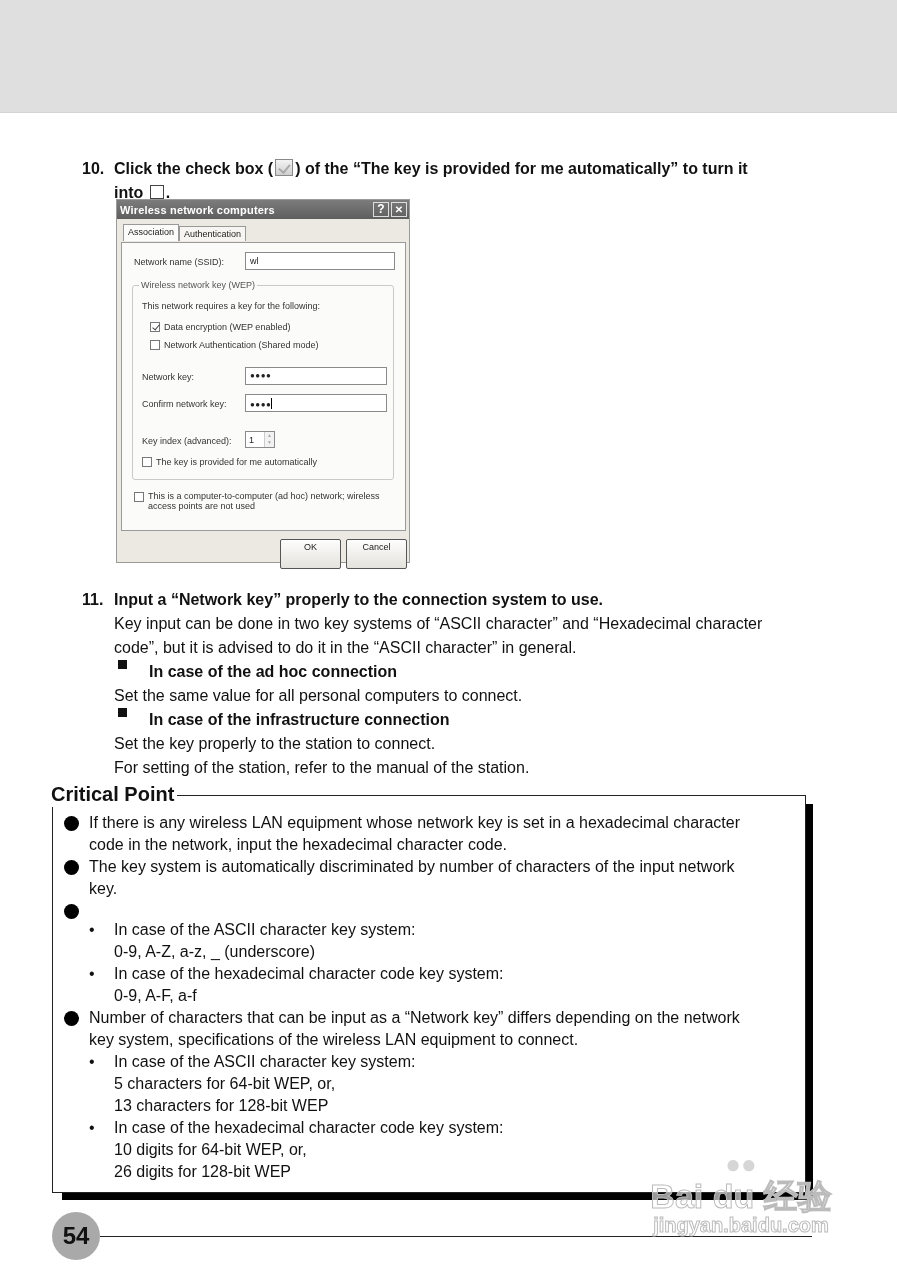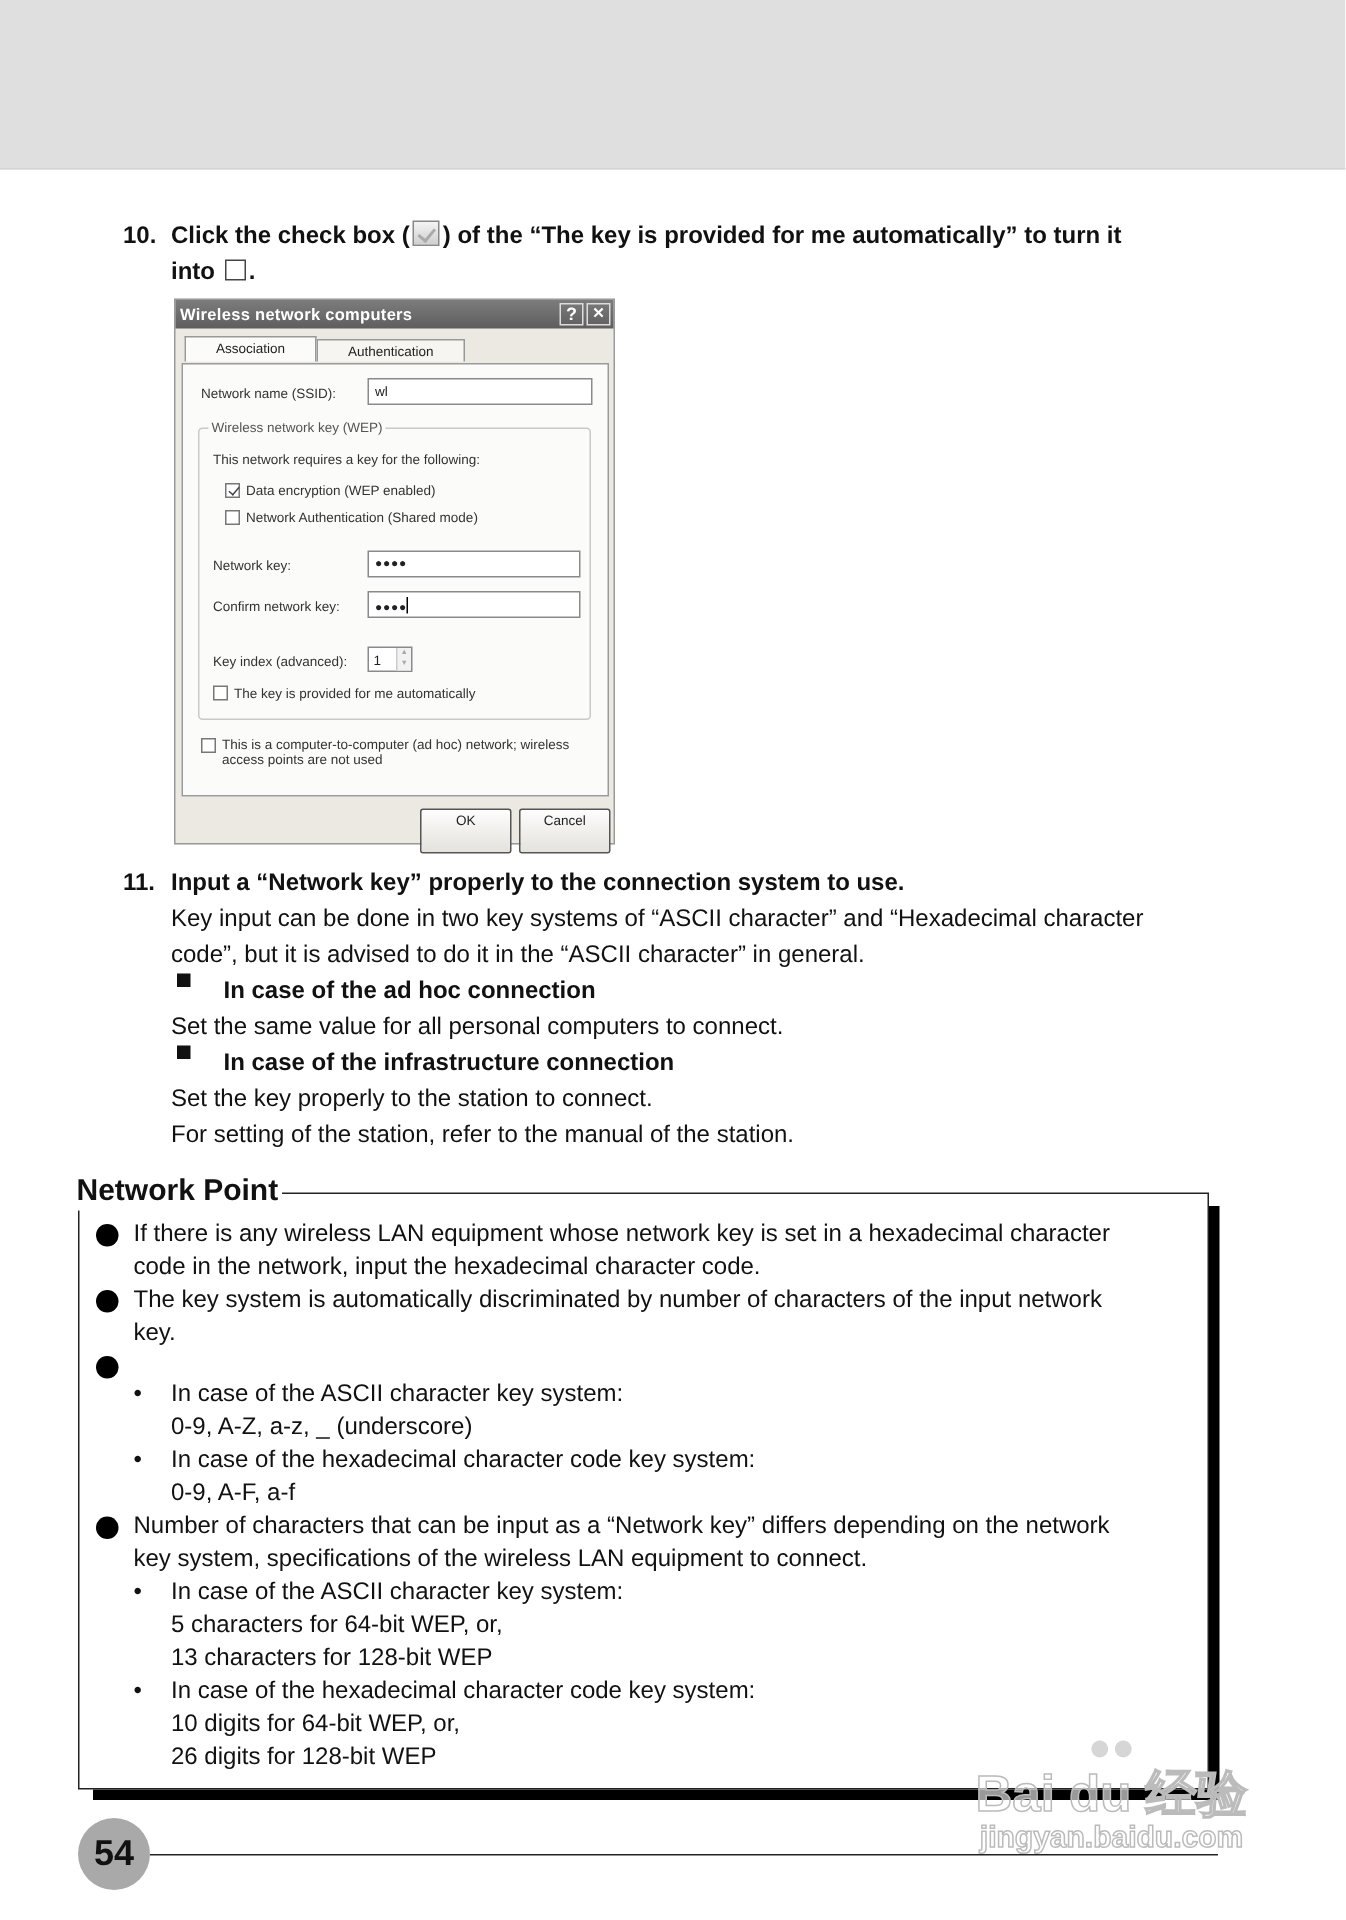--- a/index.html
+++ b/index.html
@@ -2,34 +2,34 @@
 <html><head>
 <meta charset="utf-8">
 <style>
   * { box-sizing: border-box; margin: 0; padding: 0; }
   html, body { width: 897px; height: 1280px; background: #ffffff; overflow: hidden; }
   body { position: relative; font-family: "Liberation Sans", sans-serif; color: #111; }
 
   .top-band { position: absolute; left: 0; top: 0; width: 897px; height: 113px; background: #dfdfdf; border-bottom: 1px solid #d4d4d4; }
 
   .step { position: absolute; left: 82px; width: 740px; font-size: 16px; line-height: 24px; }
-  .step-title { font-weight: bold; display: flex; }
+  .step-title { font-weight: bold; display: flex; margin-top: 11px; }
   .step-num { width: 32px; flex: none; }
   .step-body { padding-left: 32px; }
   .inline-cb { display: inline-block; width: 18px; height: 17px; border: 1px solid #888; background: linear-gradient(#f4f4f4,#cfcfcf); vertical-align: -2px; position: relative; margin: 0 2px; }
   .inline-cb.checked::after { content: ""; position: absolute; left: 5px; top: 2px; width: 5px; height: 9px; border: solid #aaa; border-width: 0 2px 2px 0; transform: rotate(40deg); }
   .inline-cb.empty { width: 14px; height: 14px; background: #fff; border: 1.5px solid #444; vertical-align: -1px; }
 
   
   .dialog { position: absolute; left: 116px; top: 199px; width: 294px; height: 364px; background: #ece9e2; border: 1px solid #9a9a9a; font-size: 9px; color: #222; }
   .dlg-titlebar { height: 19px; background: linear-gradient(#7c7c7c,#5e5e5e); display: flex; align-items: center; padding-left: 3px; }
   .dlg-title { color: #fff; font-weight: bold; font-size: 11px; flex: 1; letter-spacing: 0.2px; }
   .dlg-btn { width: 16px; height: 15px; border: 1px solid #ddd; color: #fff; font-size: 12px; line-height: 13px; text-align: center; margin-right: 2px; font-weight: bold; }
   .tabs { position: absolute; left: 6px; top: 26px; display: flex; }
-  .tab { padding: 2px 20px; border: 1px solid #999; border-bottom: none; background: #f6f5f1; font-size: 9px; height: 15px; }
+  .tab { padding: 2px 4px; border: 1px solid #999; border-bottom: none; background: #f6f5f1; font-size: 9px; height: 15px; }
   .tab.active { height: 17px; margin-top: -2px; background: #fbfbf9; }
   .tab-panel { position: absolute; left: 4px; top: 42px; width: 285px; height: 289px; border: 1px solid #9a9a9a; background: #fbfbf9; }
   .lbl { position: absolute; font-size: 9px; color: #333; }
   .field { position: absolute; height: 18px; background: #fff; border: 1px solid #8a8a8a; font-size: 9px; padding: 3px 4px; color: #222; }
   .pwd { font-size: 8px; letter-spacing: 0.5px; font-weight: bold; }
   .caret { display: inline-block; width: 1px; height: 11px; background: #000; vertical-align: -2px; }
   .groupbox { position: absolute; left: 10px; top: 42px; width: 262px; height: 195px; border: 1px solid #c9c9c9; border-radius: 3px; }
   .group-legend { position: absolute; left: 6px; top: -6px; background: #fbfbf9; padding: 0 2px; color: #555; font-size: 9px; }
   .cb { position: absolute; width: 10px; height: 10px; border: 1px solid #777; background: #fff; }
   .cb.checked::after { content: ""; position: absolute; left: 2.5px; top: 0px; width: 3px; height: 6px; border: solid #444; border-width: 0 1.4px 1.4px 0; transform: rotate(40deg); }
@@ -143,21 +143,21 @@
       <span class="sq-bullet"></span>
       <span>In case of the infrastructure connection</span>
     </div>
     <div>Set the key properly to the station to connect.</div>
     <div>For setting of the station, refer to the manual of the station.</div>
   </div>
 </div>
 
 <div class="cp-shadow"></div>
 <div class="cp-box"></div>
-<div class="cp-title">Network Point</div>
+<div class="cp-title">Critical Point</div>
 
 <div class="cp-list">
   <div class="cp-item">
     <span class="dot"></span>
     <div>
       <div>If there is any wireless LAN equipment whose network key is set in a hexadecimal character</div>
       <div>code in the network, input the hexadecimal character code.</div>
     </div>
   </div>
   <div class="cp-item">

